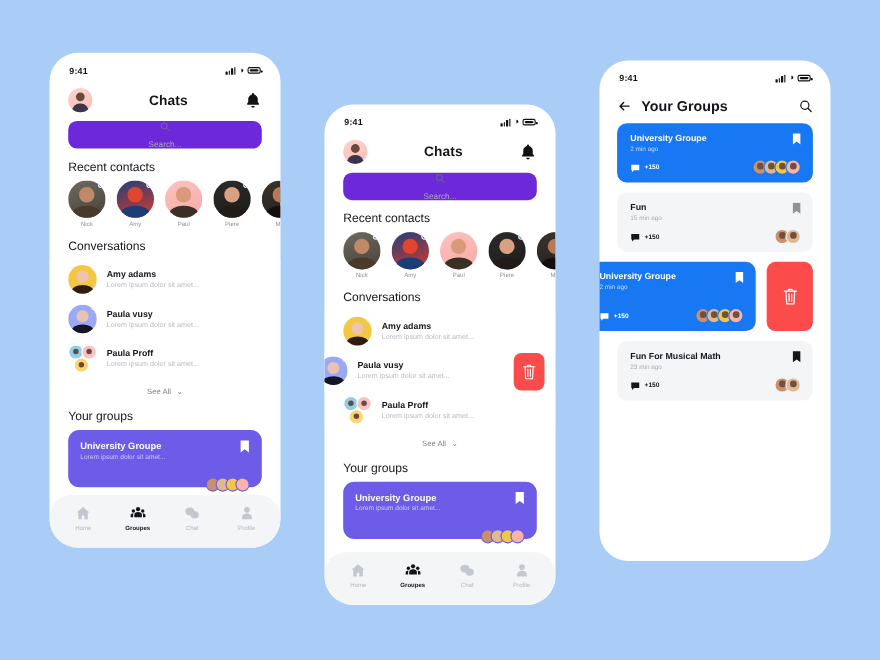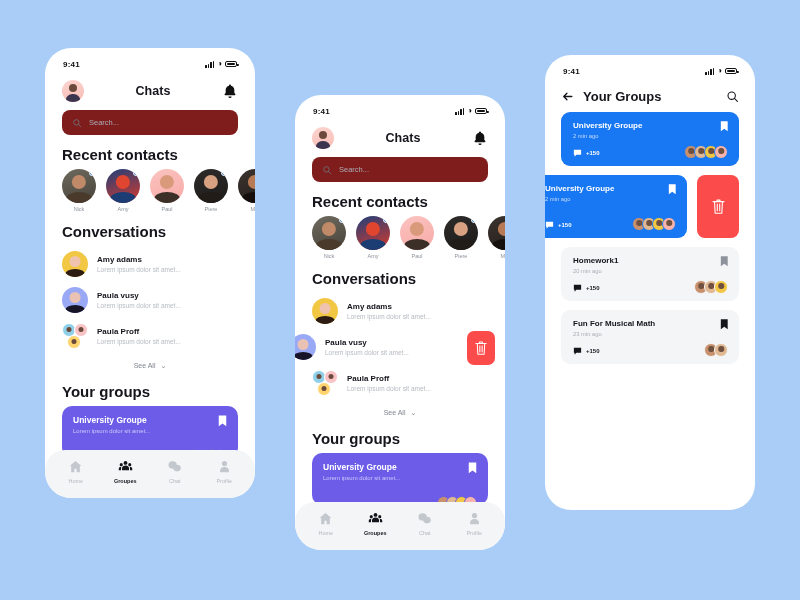--- a/index.html
+++ b/index.html
@@ -53,28 +53,28 @@
     width:8px;height:8px;border-radius:50%;background:#6b4a3c;}
   .avatar-sm::after{content:"";position:absolute;left:50%;bottom:-1px;transform:translateX(-50%);
     width:15px;height:9px;border-radius:7px 7px 0 0;background:#3c3550;}
   .chats-title { font-size:12.5px; font-weight:bold; color:#15151c; letter-spacing:.1px; }
   .bell { width:16px; height:16px; position:relative; }
   .bell svg { width:100%; height:100%; display:block; }
 
   
   .search-wrap { padding:4px 17px 0 17px; }
   .search-box {
-    height:25px; background:#7f1d1d; border-radius:8px;
-    display:flex; align-items:center; gap:7px; padding:0 10px;
+    height:25px; background:#6d28d9; border-radius:8px;
+    display:flex; align-items:center; gap:7px; padding:0 10px;flex-direction:column;
   }
   .search-box svg { width:10px; height:10px; flex:0 0 auto; }
   .search-ph { font-size:7.5px; color:#a9adb5; }
 
   
-  .sect-title { font-size:15px; font-weight:bold; color:#15151c; padding:11px 4px 6px 17px; }
+  .sect-title { font-size:11px; font-weight:normal; color:#15151c; padding:11px 4px 6px 17px; }
 
   
   .contacts-row { display:flex; gap:10px; padding:0 0 0 17px; overflow:hidden; }
   .contact { width:34px; flex:0 0 auto; text-align:center; }
   .contact .circ { width:34px;height:34px;border-radius:50%;position:relative;overflow:hidden; }
   .contact .dot {
     position:absolute; right:1px; top:1px; width:6px; height:6px;
     background:#1877f2; border:1.4px solid #fff; border-radius:50%; z-index:4;
   }
   .contact .nm { font-size:5.5px; color:#8d929b; margin-top:3px; }
@@ -661,20 +661,41 @@
                 <path fill="#fff" d="M2 2h20v14H9l-5 5v-5H2z"></path>
               </svg>
             </span>
             <span class="ct">+150</span>
           </div>
           <div class="g-faces">
             <span style="background:#c8906c"></span>
             <span style="background:#e0b892"></span>
             <span style="background:#f2c744"></span>
             <span style="background:#f7b3ac"></span>
+          </div>
+        </div>
+        <div class="g-card plain">
+          <div class="gt">Fun</div>
+          <div class="gs">15 min ago</div>
+          <div class="bm2">
+            <svg viewBox="0 0 24 32">
+              <path fill="#8d929b" d="M2 1h20v29l-10-7.5L2 30z"></path>
+            </svg>
+          </div>
+          <div class="g-meta">
+            <span class="bub">
+              <svg viewBox="0 0 24 22">
+                <path fill="#15151c" d="M2 2h20v14H9l-5 5v-5H2z"></path>
+              </svg>
+            </span>
+            <span class="ct">+150</span>
+          </div>
+          <div class="g-faces">
+            <span style="background:#c8906c"></span>
+            <span style="background:#e0b892"></span>
           </div>
         </div>
         <div class="g-swipe-row">
           <div class="g-card blue">
             <div class="gt">University Groupe</div>
             <div class="gs">2 min ago</div>
             <div class="bm2">
               <svg viewBox="0 0 24 32">
                 <path fill="#fff" d="M2 1h20v29l-10-7.5L2 30z"></path>
               </svg>
@@ -694,57 +715,35 @@
               <span style="background:#f7b3ac"></span>
             </div>
           </div>
           <div class="g-del">
             <svg viewBox="0 0 24 28">
               <path fill="none" stroke="#fff" stroke-width="1.8" stroke-linecap="round" stroke-linejoin="round" d="M3 6h18M9.5 6V3.5h5V6M5.5 6l1 19h11l1-19M10 10v11M14 10v11"></path>
             </svg>
           </div>
         </div>
         <div class="g-card plain">
-          <div class="gt">Homework1</div>
-          <div class="gs">20 min ago</div>
+          <div class="gt">Fun For Musical Math</div>
+          <div class="gs">23 min ago</div>
           <div class="bm2">
             <svg viewBox="0 0 24 32">
-              <path fill="#8d929b" d="M2 1h20v29l-10-7.5L2 30z"></path>
+              <path fill="#15151c" d="M2 1h20v29l-10-7.5L2 30z"></path>
             </svg>
           </div>
           <div class="g-meta">
             <span class="bub">
               <svg viewBox="0 0 24 22">
                 <path fill="#15151c" d="M2 2h20v14H9l-5 5v-5H2z"></path>
               </svg>
             </span>
             <span class="ct">+150</span>
           </div>
           <div class="g-faces">
             <span style="background:#c8906c"></span>
             <span style="background:#e0b892"></span>
-            <span style="background:#f2c744"></span>
-          </div>
-        </div>
-        <div class="g-card plain">
-          <div class="gt">Fun For Musical Math</div>
-          <div class="gs">23 min ago</div>
-          <div class="bm2">
-            <svg viewBox="0 0 24 32">
-              <path fill="#15151c" d="M2 1h20v29l-10-7.5L2 30z"></path>
-            </svg>
-          </div>
-          <div class="g-meta">
-            <span class="bub">
-              <svg viewBox="0 0 24 22">
-                <path fill="#15151c" d="M2 2h20v14H9l-5 5v-5H2z"></path>
-              </svg>
-            </span>
-            <span class="ct">+150</span>
-          </div>
-          <div class="g-faces">
-            <span style="background:#c8906c"></span>
-            <span style="background:#e0b892"></span>
           </div>
         </div>
       </div>
   </div>
 </div>
 
 </body></html>

